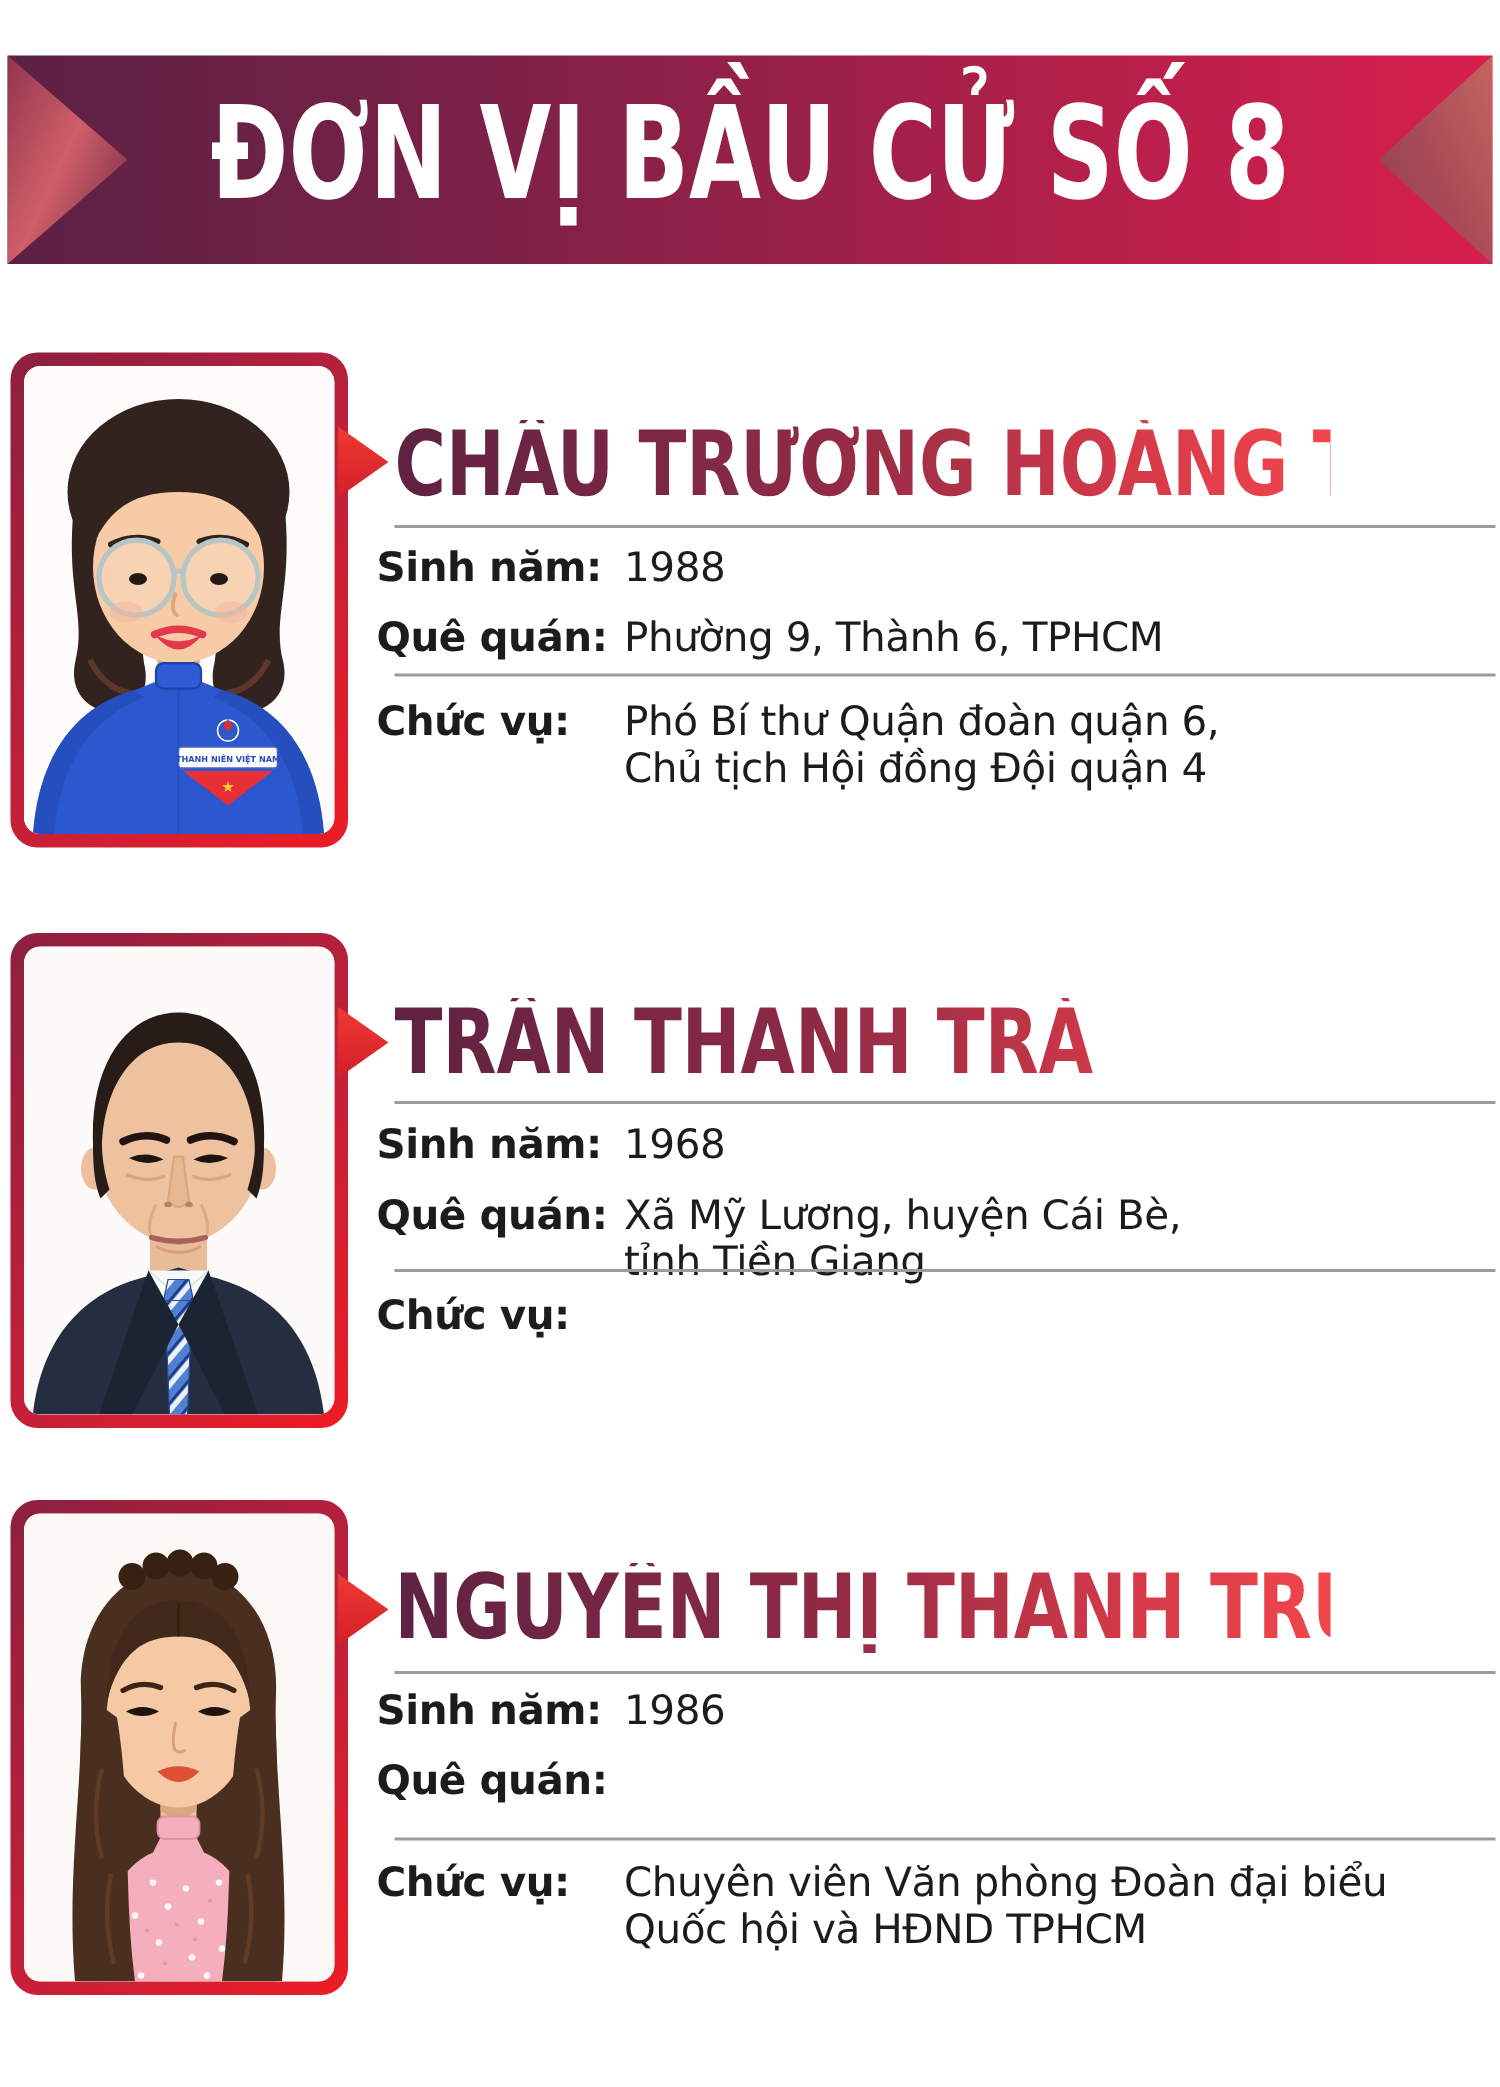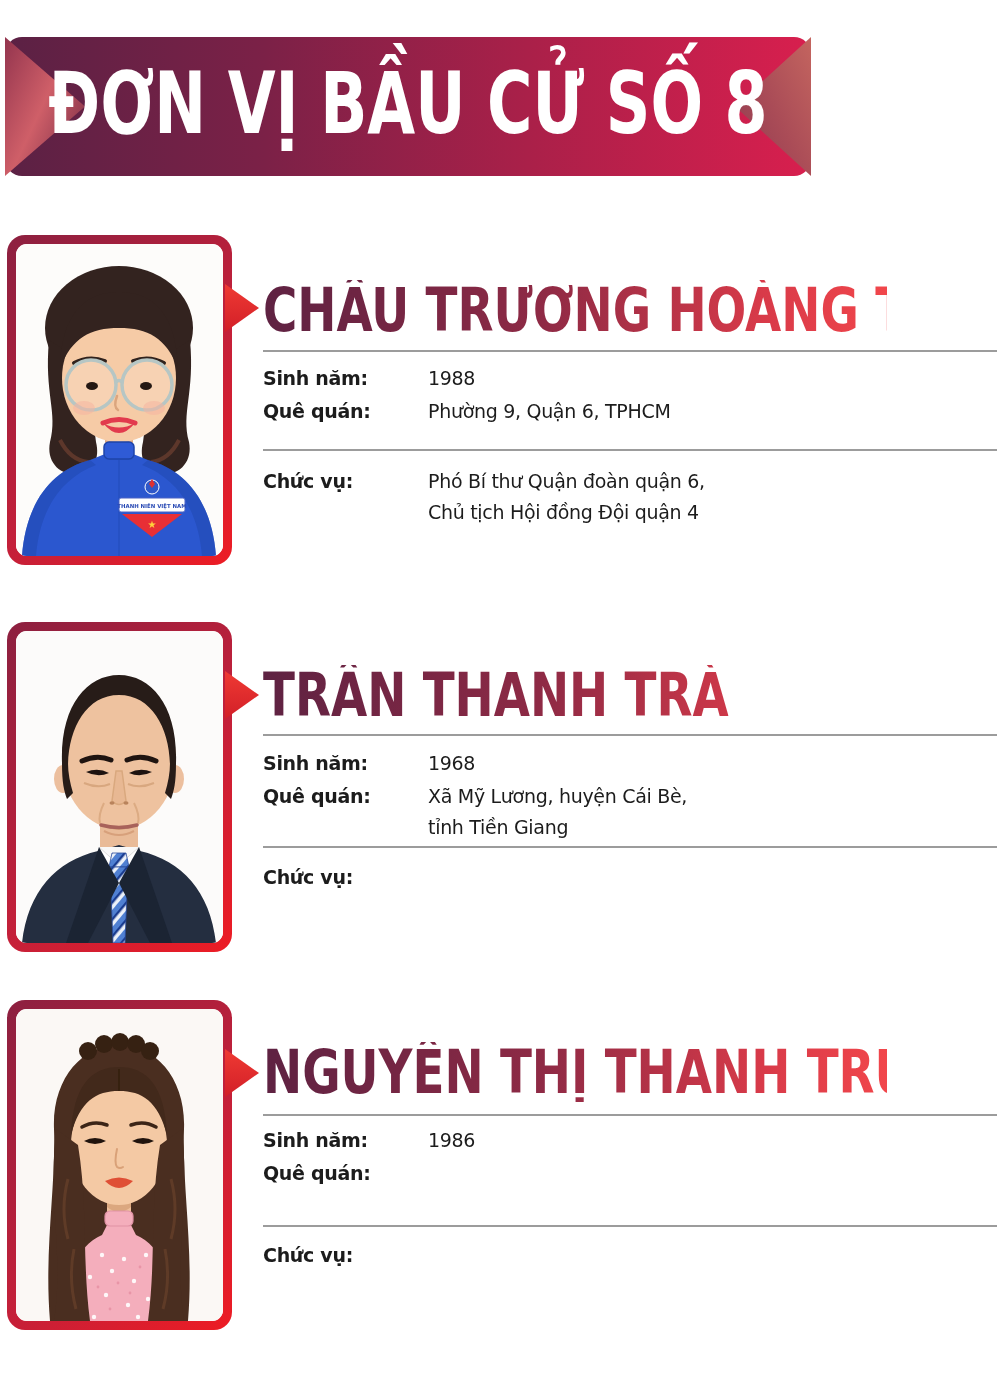--- a/index.html
+++ b/index.html
@@ -1,21 +1,21 @@
 <!DOCTYPE html>
 <html><head>
 <meta charset="utf-8">
 <style>
   html,body{margin:0;padding:0;background:#fff;}
   .page{position:relative;width:1000px;height:1391px;background:#ffffff;overflow:hidden;
         font-family:"DejaVu Sans","Liberation Sans",sans-serif;color:#1c1c1c;}
 
   
-  .banner{position:absolute;left:5px;top:37px;width:806px;height:139px;
-          background:linear-gradient(90deg,#5b2144 0%,#7b2147 32%,#aa2049 65%,#d81f4e 100%);border-radius:17px;}
+  .banner{position:absolute;left:5px;top:37px;width:990px;height:139px;
+          background:linear-gradient(90deg,#5b2144 0%,#7b2147 32%,#aa2049 65%,#d81f4e 100%);}
   .ribbon-left{position:absolute;left:0;top:0;width:80px;height:139px;
           clip-path:polygon(0 0,100% 50%,0 100%);
           background:linear-gradient(115deg,#93344e 0%,#cf5f68 48%,#6d2441 100%);}
   .ribbon-right{position:absolute;right:0;top:0;width:76px;height:139px;
           clip-path:polygon(100% 0,0 50%,100% 100%);
           background:linear-gradient(245deg,#c4655f 0%,#aa4c57 50%,#8e3a50 100%);}
   .banner-title{position:absolute;left:50%;top:50%;margin:0;white-space:nowrap;
           transform:translate(-50%,-54%) scaleX(.72);
           font-size:86px;font-weight:bold;color:#ffffff;}
 
@@ -30,23 +30,23 @@
           background:linear-gradient(180deg,#ef3a33,#d21f28);}
 
   
   .name{position:absolute;left:263px;margin:0;font-size:60px;line-height:60px;font-weight:bold;
         white-space:nowrap;
         background-image:linear-gradient(90deg,#5e2242 0%,#8f2a45 45%,#d83a49 80%,#f1464b 100%);
         background-size:800px 100%;background-repeat:no-repeat;
         -webkit-background-clip:text;background-clip:text;color:transparent;
         transform:scaleX(.78);transform-origin:left top;}
   .sep{position:absolute;left:263px;width:734px;height:2px;background:#9c9c9c;}
-  .rows{position:absolute;left:263px;width:737px;display:grid;
-        grid-template-columns:165px 1fr;row-gap:2px;
-        font-size:19px;line-height:31px;letter-spacing:-0.3px;}
+  .rows{position:absolute;left:251px;width:737px;display:grid;
+        grid-template-columns:165px 1fr;row-gap:16px;
+        font-size:27px;line-height:31px;letter-spacing:-0.3px;}
   .flabel{font-weight:bold;}
   .fvalue{white-space:pre-line;}
 </style>
 </head>
 <body>
 
 <div class="page">
 
   <header class="banner">
     <div class="ribbon-left"></div>
@@ -98,21 +98,21 @@
         </svg>
       </div>
       <div class="pointer"></div>
     </div>
     <h2 class="name" style="top:280px">CHÂU TRƯƠNG HOÀNG THẢO</h2>
     <div class="sep" style="top:350px"></div>
     <div class="rows" style="top:363px">
       <div class="flabel">Sinh năm:</div>
       <div class="fvalue">1988</div>
       <div class="flabel">Quê quán:</div>
-      <div class="fvalue">Phường 9, Quận 6, TPHCM</div>
+      <div class="fvalue">Phường 9, Thành 6, TPHCM</div>
     </div>
     <div class="sep" style="top:449px"></div>
     <div class="rows" style="top:466px">
       <div class="flabel">Chức vụ:</div>
       <div class="fvalue">Phó Bí thư Quận đoàn quận 6,
 Chủ tịch Hội đồng Đội quận 4</div>
     </div>
   </section>
 
   <section>
@@ -243,16 +243,18 @@
     <h2 class="name" style="top:1042px">NGUYỄN THỊ THANH TRÚC</h2>
     <div class="sep" style="top:1114px"></div>
     <div class="rows" style="top:1125px">
       <div class="flabel">Sinh năm:</div>
       <div class="fvalue">1986</div>
       <div class="flabel">Quê quán:</div>
     </div>
     <div class="sep" style="top:1225px"></div>
     <div class="rows" style="top:1240px">
       <div class="flabel">Chức vụ:</div>
+      <div class="fvalue">Chuyên viên Văn phòng Đoàn đại biểu
+Quốc hội và HĐND TPHCM</div>
     </div>
   </section>
 
 </div>
 
 </body></html>

